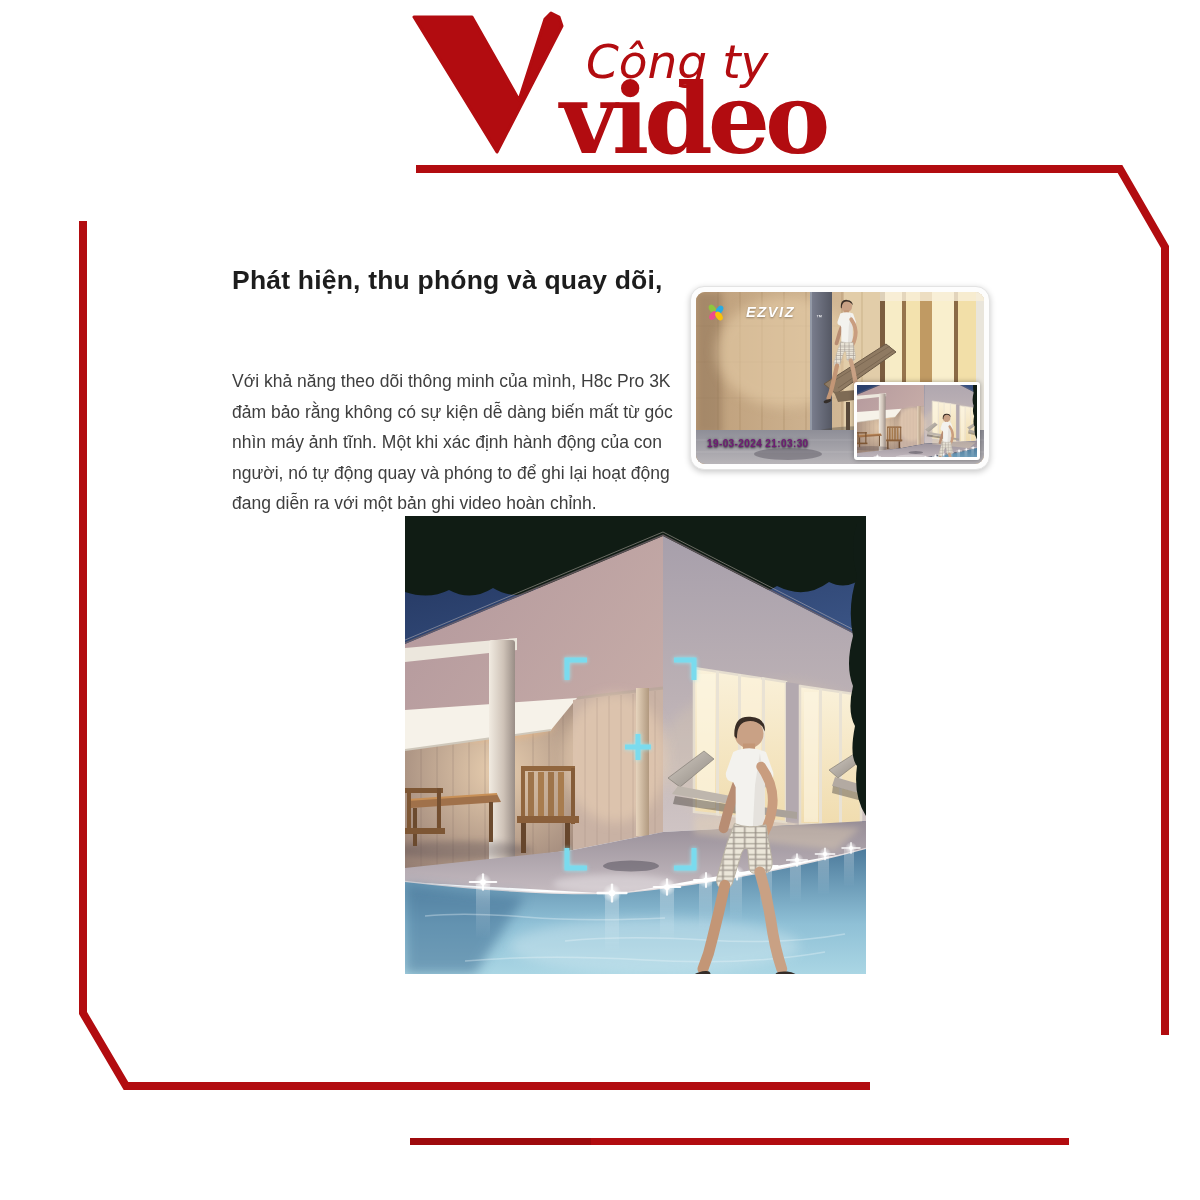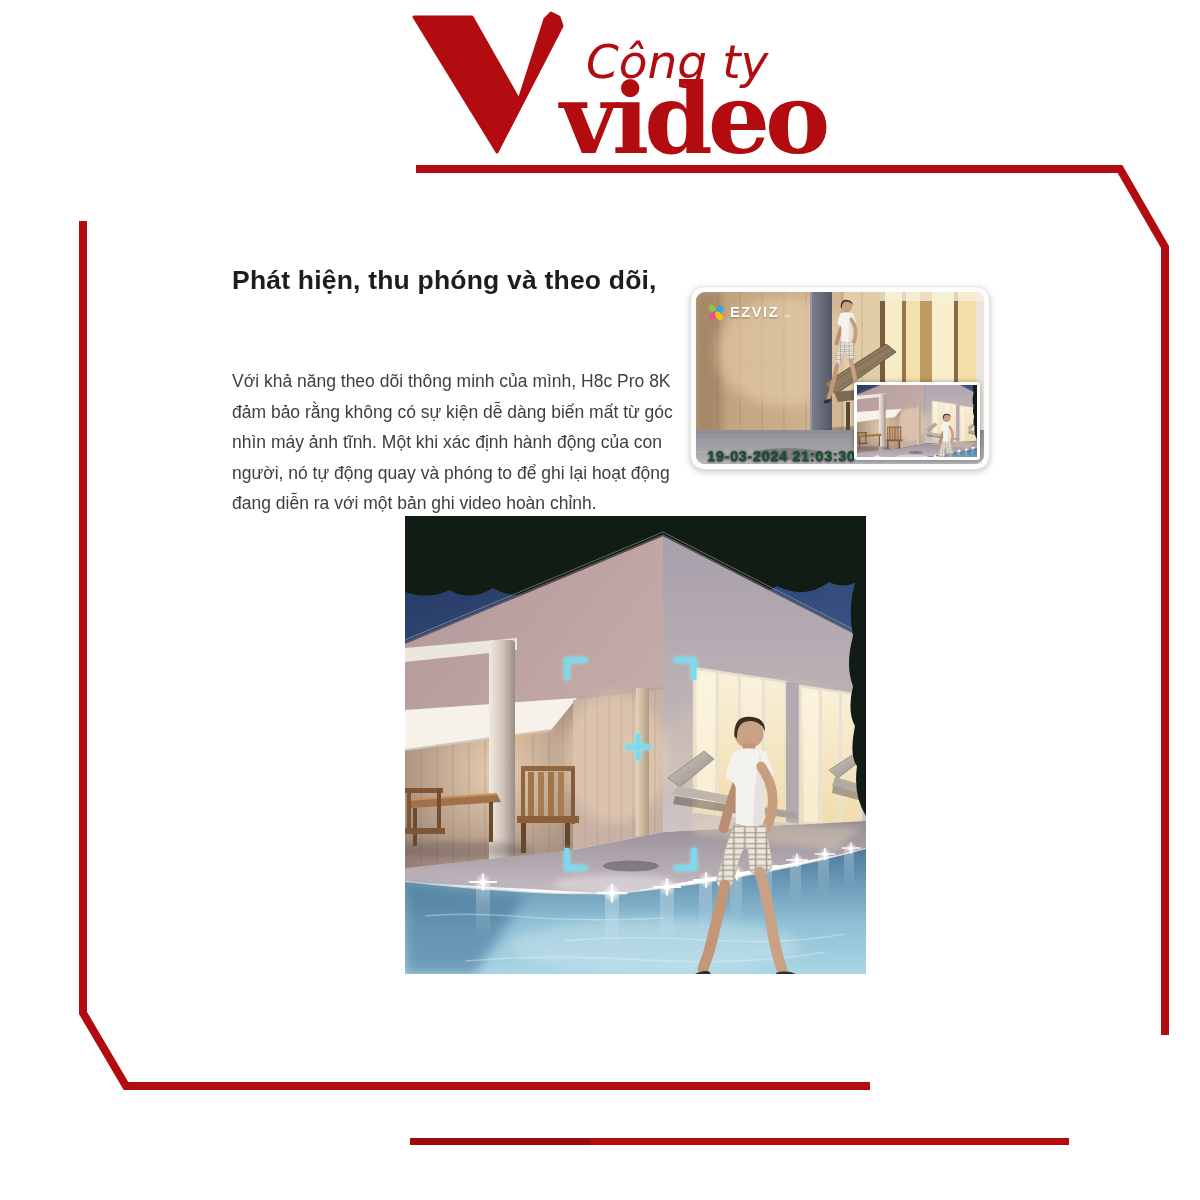--- a/index.html
+++ b/index.html
@@ -21,25 +21,25 @@
   
   #heading{left:208px;top:258px;width:480px;font-size:26.5px;font-weight:700;color:#1d1d1d;
            line-height:44px;letter-spacing:.2px;}
   #paragraph{left:208px;top:366px;width:452px;font-size:17.5px;color:#3e3e3e;line-height:30.5px;}
 
   
   #camera-card{left:666px;top:286px;width:300px;height:184px;background:#fdfdfd;border-radius:14px;
                box-shadow:0 2px 6px rgba(0,0,0,.22);border:1px solid #e3e3e3;box-sizing:border-box;padding:5px;}
   #camera-photo{position:relative;width:288px;height:172px;border-radius:9px;overflow:hidden;background:#c9ae8c;}
   #camera-photo>svg{display:block;}
-  #ezviz-logo{left:11px;top:11px;display:flex;align-items:flex-end;gap:5px;}
+  #ezviz-logo{left:11px;top:11px;display:flex;align-items:flex-end;gap:21px;font-style:italic;}
   #ezviz-text{color:#fff;font-weight:700;font-size:14.5px;letter-spacing:1.6px;line-height:18px;
               text-shadow:0 1px 2px rgba(60,50,40,.45);}
   #ezviz-tm{color:#fff;font-size:6px;line-height:8px;margin-top:1px;}
-  #camera-timestamp{left:11px;bottom:0;color:#14532d;font-size:15px;font-weight:700;letter-spacing:.4px;
+  #camera-timestamp{left:11px;bottom:15px;color:#701a75;font-size:10px;font-weight:700;letter-spacing:.4px;
                     text-shadow:0 1px 2px rgba(45,45,50,.9), 0 0 3px rgba(45,45,50,.6);}
   #camera-pip{right:4px;bottom:4px;width:120px;height:72px;border:3px solid #fff;border-radius:3px;
               overflow:hidden;background:#1a2c47;box-shadow:0 0 5px rgba(0,0,0,.35);}
   #camera-pip svg{display:block;}
 
   
   #main-image{left:381px;top:516px;width:461px;height:458px;}
   #main-image>svg{position:absolute;left:0;top:0;}
   #tracking-overlay{filter:drop-shadow(0 0 2px rgba(150,235,250,.9));}
 </style>
@@ -293,23 +293,23 @@
   </div>
 
   <svg id="frame-svg" class="abs">
     <path d="M392,169 H1096 L1141,247 V1035" fill="none" stroke="var(--brand-red)" stroke-width="8" stroke-linejoin="miter"></path>
     <path d="M59,221 V1013 L102,1086 H846" fill="none" stroke="var(--brand-red)" stroke-width="8" stroke-linejoin="miter"></path>
     <rect x="386" y="1138" width="181" height="7" fill="var(--brand-red-dark,#9E0A0D)"></rect>
     <rect x="567" y="1138" width="478" height="7" fill="var(--brand-red)"></rect>
   </svg>
 
   <div id="heading" class="abs">
-    <div>Phát hiện, thu phóng và theo dõi,</div>
+    <div>Phát hiện, thu phóng và quay dõi,</div>
   </div>
-  <div id="paragraph" class="abs">Với khả năng theo dõi thông minh của mình, H8c Pro 8K đảm bảo rằng không có sự kiện dễ dàng biến mất từ góc nhìn máy ảnh tĩnh. Một khi xác định hành động của con người, nó tự động quay và phóng to để ghi lại hoạt động đang diễn ra với một bản ghi video hoàn chỉnh.</div>
+  <div id="paragraph" class="abs">Với khả năng theo dõi thông minh của mình, H8c Pro 3K đảm bảo rằng không có sự kiện dễ dàng biến mất từ góc nhìn máy ảnh tĩnh. Một khi xác định hành động của con người, nó tự động quay và phóng to để ghi lại hoạt động đang diễn ra với một bản ghi video hoàn chỉnh.</div>
 
   <div id="camera-card" class="abs">
     <div id="camera-photo">
       <svg width="288" height="172" viewBox="0 0 288 172" preserveAspectRatio="none">
         <rect width="288" height="172" fill="url(#woodG)"></rect>
         <g stroke="#a88a67" stroke-width="1.2" opacity=".45">
           <line x1="22" y1="0" x2="22" y2="142"></line>
             <line x1="44" y1="0" x2="44" y2="142"></line>
           <line x1="66" y1="0" x2="66" y2="142"></line>
             <line x1="88" y1="0" x2="88" y2="142"></line>

